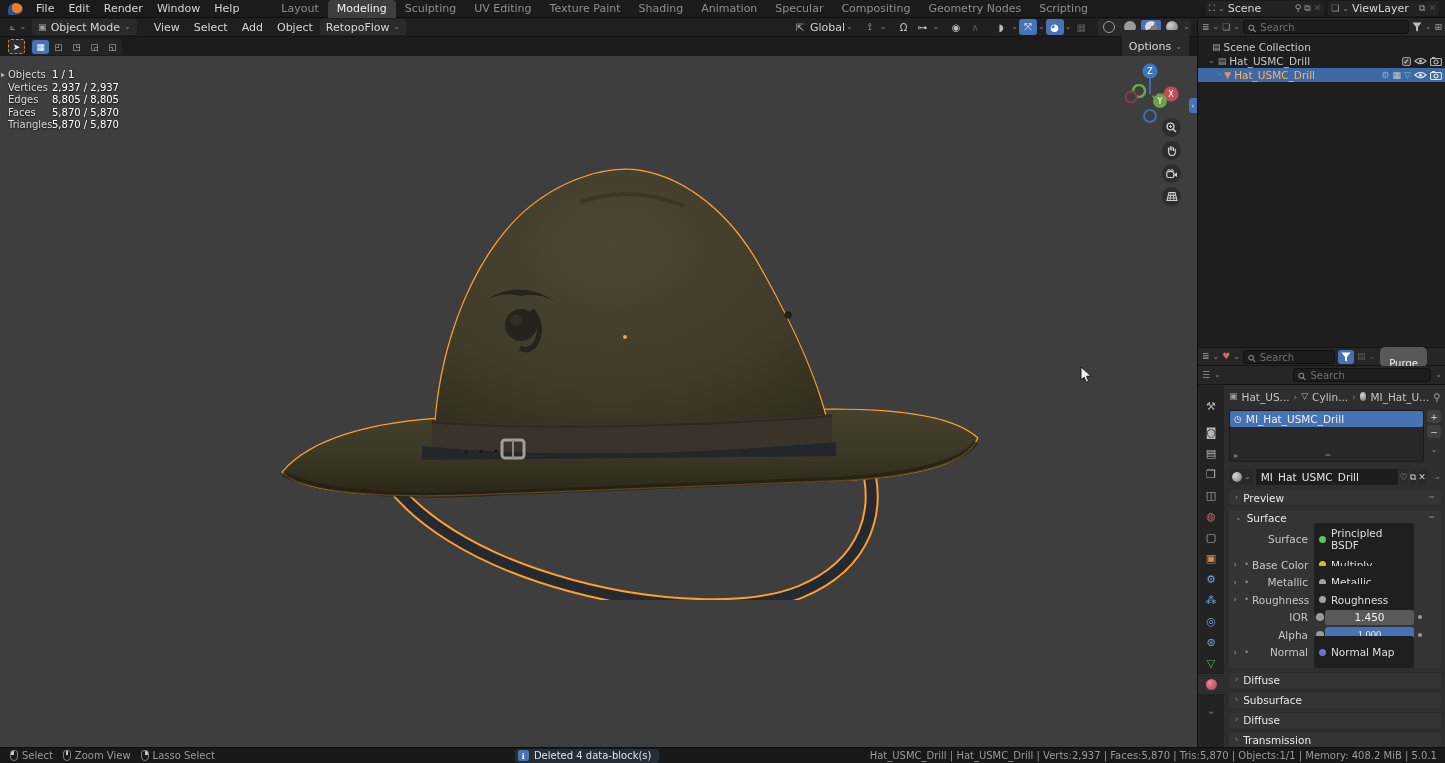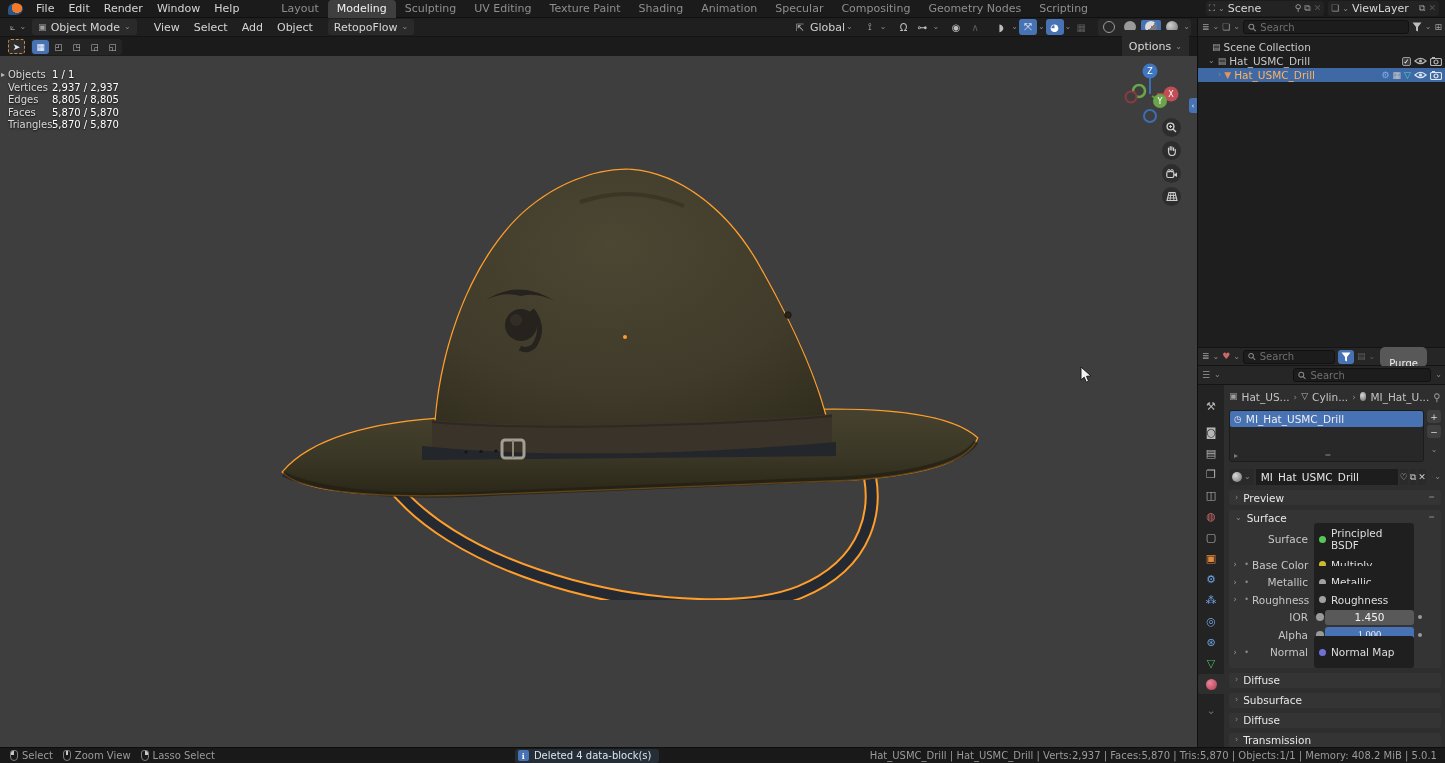--- a/index.html
+++ b/index.html
@@ -59,21 +59,21 @@
   .npanel-tab { position:absolute; right:0; top:42px; width:8px; height:15px; background:#4772b3; border-radius:3px 0 0 3px; color:#fff; font-size:7px; display:flex; align-items:center; justify-content:center;}
   .gizmo { position:absolute; right:14px; top:4px; }
   .navbtns { position:absolute; right:16px; top:62px; display:flex; flex-direction:column; gap:4px; }
   .navbtn { width:19px; height:19px; border-radius:50%; background:rgba(40,40,40,.75); display:flex; align-items:center; justify-content:center; }
   .origin-dot { position:absolute; left:623px; top:279px; width:4px; height:4px; border-radius:50%; background:#ff9e2b; }
   .vp-cursor { position:absolute; left:1080px; top:310px; }
 
   
   .outliner { position:absolute; left:0; top:0; width:248px; height:329px; background:#1e1e1e; }
   .ol-header { height:19px; background:#262626; display:flex; align-items:center; padding:0 4px; gap:3px; border-bottom:1px solid #141414;}
-  .search { flex:1; display:flex; align-items:center; gap:4px; background:#1c1c1c; border:1px solid #111; border-radius:3px; height:14px; padding:0 4px; }
+  .search { flex:1; display:flex; align-items:flex-end; gap:4px; background:#1c1c1c; border:1px solid #111; border-radius:3px; height:14px; padding:0 4px; }
   .search input { background:transparent; border:none; outline:none; color:#ccc; font-size:10px; width:100%; font-family:inherit;}
   .search input::placeholder { color:#6f6f6f; }
   .ol-row { display:flex; align-items:center; height:14px; padding:0 4px; gap:3px; font-size:10.5px; color:#c7c7c7;}
   .ol-row .grow { flex:1; }
   .ol-row.selected { background:#3e69a5; }
   .ol-row.selected .objname { color:#ffb15e; }
   .tri-ic { font-size:9px; line-height:1; }
   .checkbox { width:9px; height:9px; background:#3d3d3d; border:1px solid #9a9a9a; border-radius:2px; color:#fff; font-size:7px; line-height:8px; text-align:center; }
 
   
@@ -189,21 +189,21 @@
   </span>
   <span class="hbtn box">
     <span class="mini-ic">▣</span>
     <span>Object Mode</span>
     <span class="chev">⌄</span>
   </span>
   <span class="vp-menu" style="margin-left:10px">View</span>
   <span class="vp-menu">Select</span>
   <span class="vp-menu">Add</span>
   <span class="vp-menu">Object</span>
-  <span class="hbtn box" style="margin-left:8px">
+  <span class="hbtn box" style="">
     <span>RetopoFlow</span>
     <span class="chev">⌄</span>
   </span>
   <span class="spacer"></span>
   <div class="seg">
     <span class="icbtn">⇱</span>
     <span>Global</span>
     <span class="chev">⌄</span>
   </div>
   <div class="seg">

